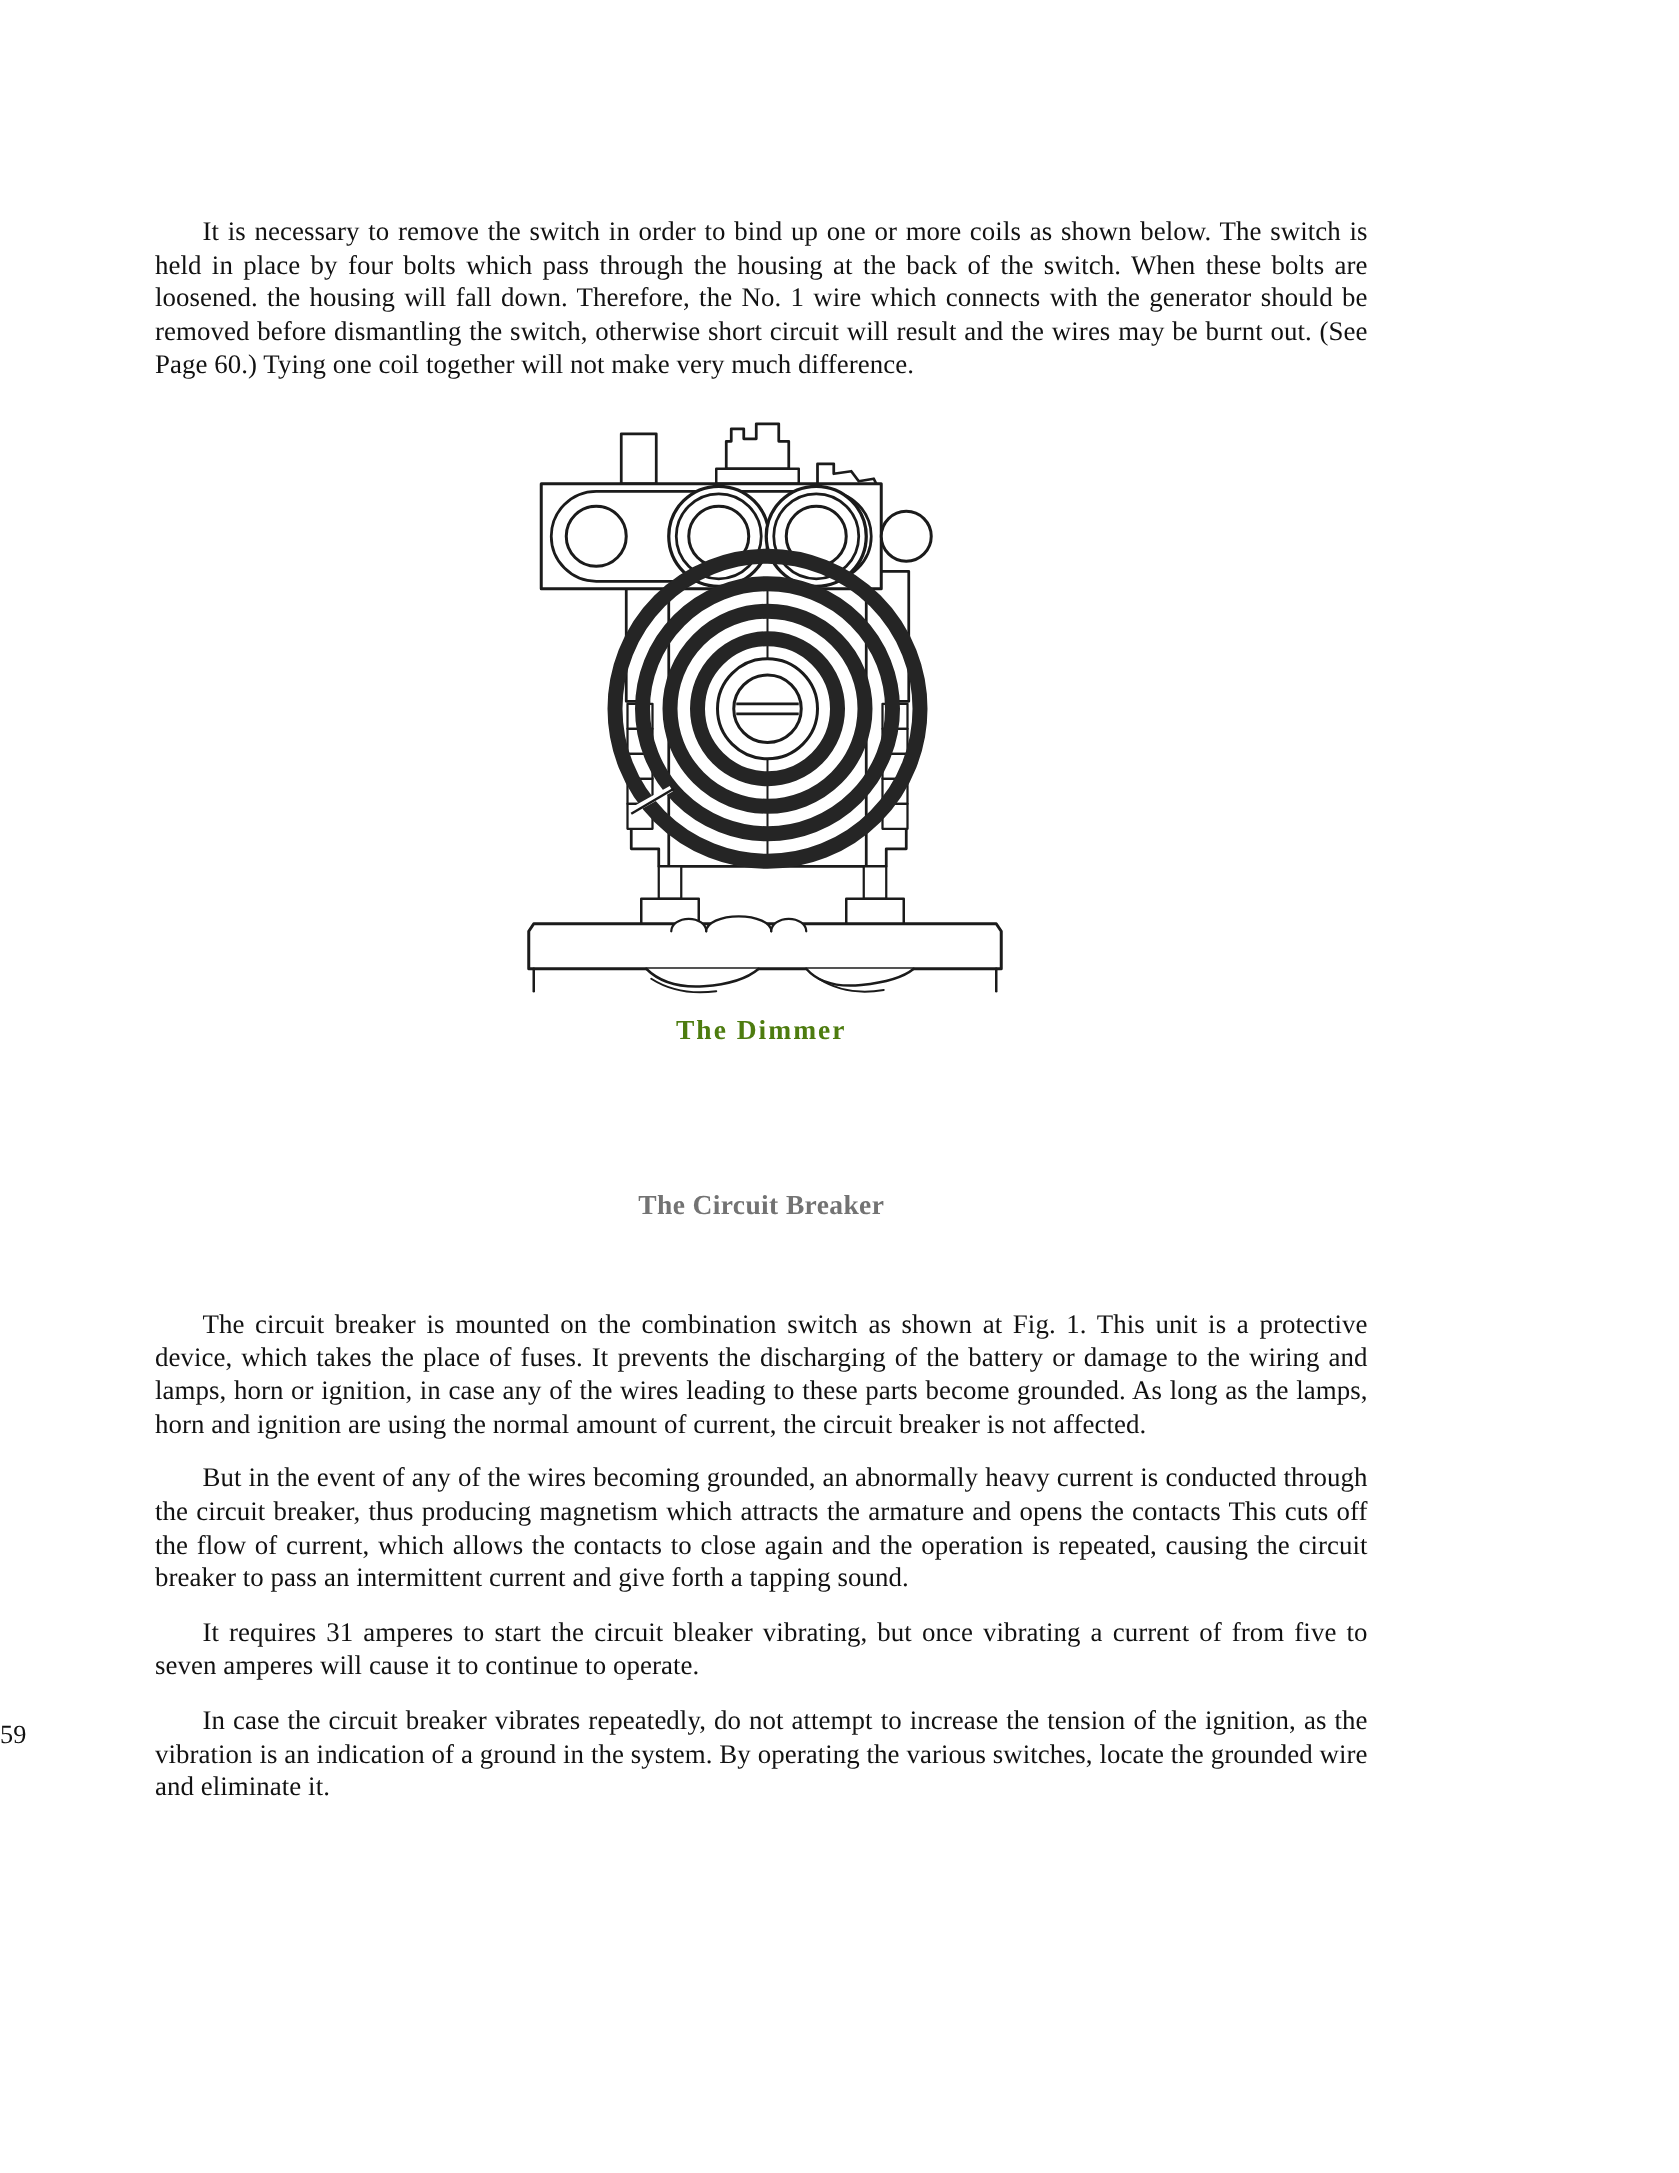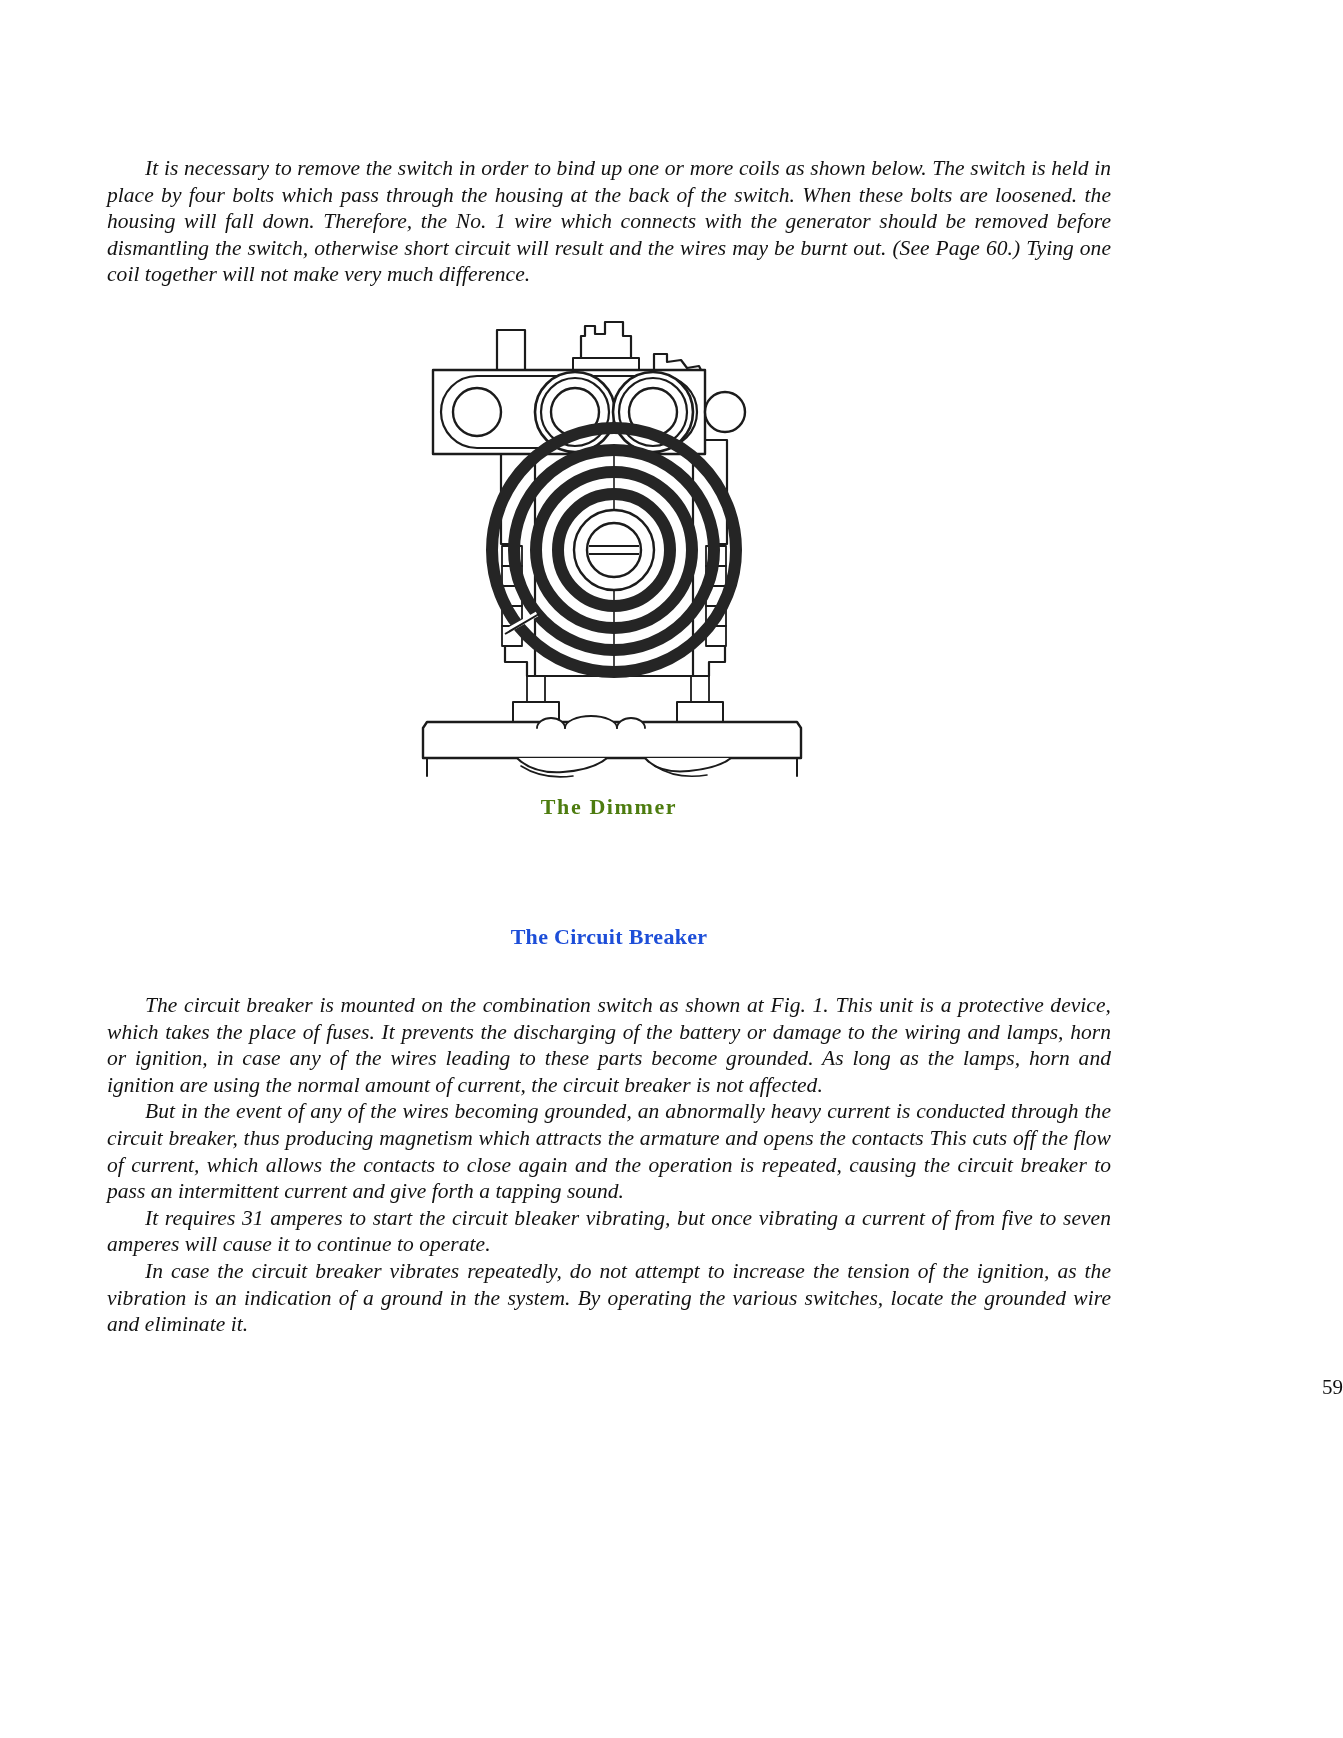--- a/index.html
+++ b/index.html
@@ -19,28 +19,27 @@
     background: #ffffff;
     overflow: hidden;
   }
   .content {
     position: absolute;
     left: 107px;
     top: 155px;
     width: 1004px;
   }
   p.body-par {
-    margin: 0;
+    margin: 17px;
     font-size: 21.5px;
     line-height: 26.6px;
     text-align: justify;
     text-indent: 38px;
     color: #121212;
     letter-spacing: 0.05px;
-    font-style: italic;
   }
   p.body-par.no-indent {
     text-indent: 0;
   }
 
   
   .figure-block {
     position: relative;
     width: 1004px;
     margin-top: 26px;
@@ -57,36 +56,36 @@
     letter-spacing: 1.6px;
     color: #4d7c0f;
     margin-top: 10px;
   }
 
   
   .section-heading {
     text-align: center;
     font-weight: bold;
     font-size: 22px;
-    color: #1d4ed8;
+    color: #737373;
     letter-spacing: 0.3px;
-    margin: 6px;
+    margin: 16px;
   }
 
   .spacer-after-figure { height: 60px; }
   .spacer-before-heading { height: 38px; }
   .spacer-after-heading { height: 36px; }
 
   
   .page-number {
     position: absolute;
     left: 0;
     right: 0;
     top: 1375px;
-    text-align: right;
+    text-align: left;
     font-size: 21px;
     color: #111;
   }
 </style>
 </head>
 <body>
 
 <div class="page">
 
   <div class="content">

